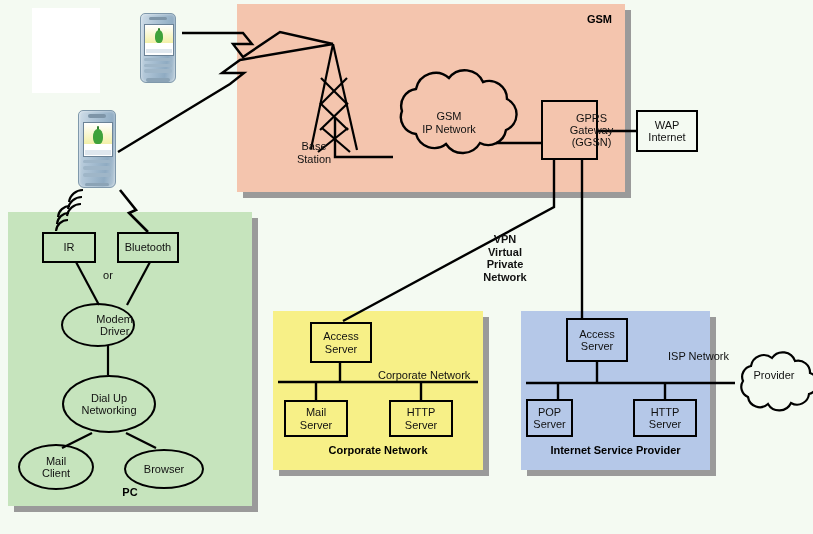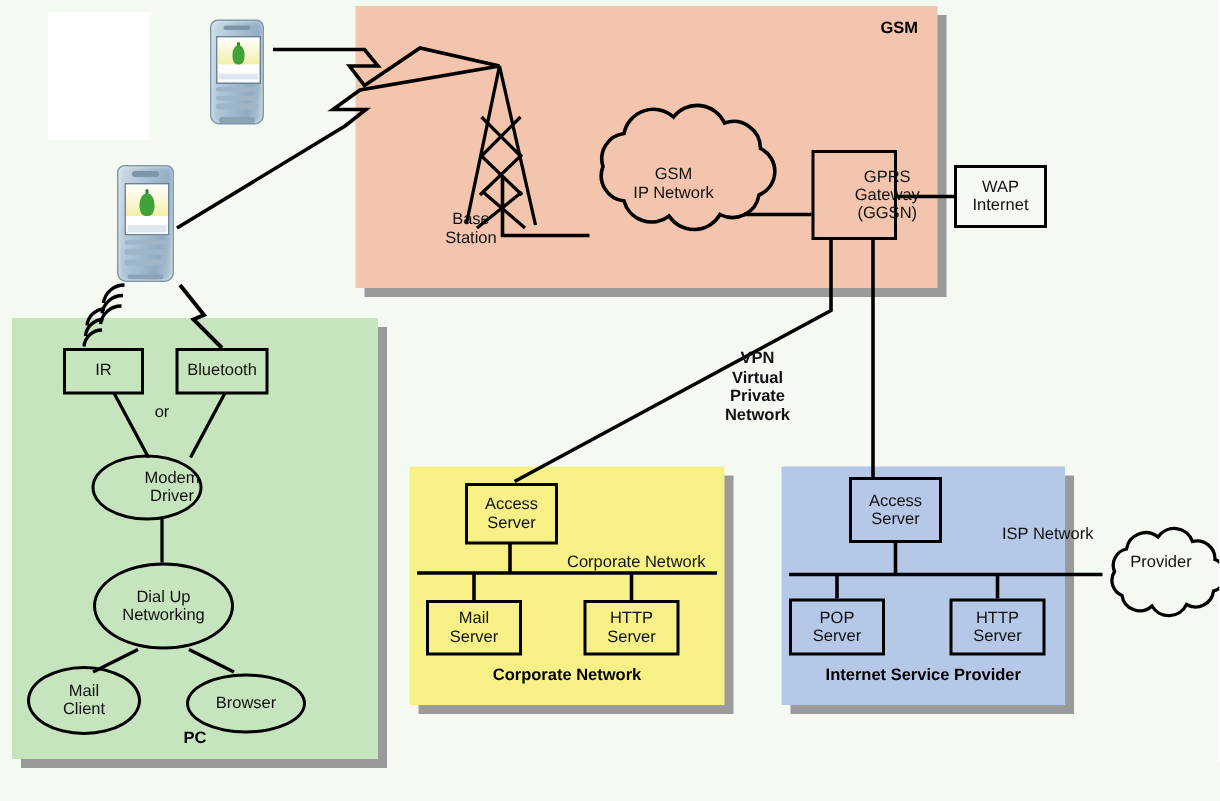--- a/index.html
+++ b/index.html
@@ -317,21 +317,21 @@
 Server</div>
   </div>
 
   <div class="nbox" style="left:566px;top:318px;width:62px;height:44px;">
     <div class="inner" style="white-space:pre;">Access
 Server</div>
   </div>
 
   <div class="ftext left" style="left:632px;top:350px;margin-left:36px;">ISP Network</div>
 
-  <div class="nbox" style="left:526px;top:399px;width:64px;height:38px;">
+  <div class="nbox" style="left:526px;top:399px;width:47px;height:38px;">
     <div class="inner" style="white-space:pre;">POP
 Server</div>
   </div>
 
   <div class="nbox" style="left:633px;top:399px;width:64px;height:38px;">
     <div class="inner" style="white-space:pre;">HTTP
 Server</div>
   </div>
 
   <div class="ftext" style="left:742px;top:369px;width:64px;">Provider</div>

